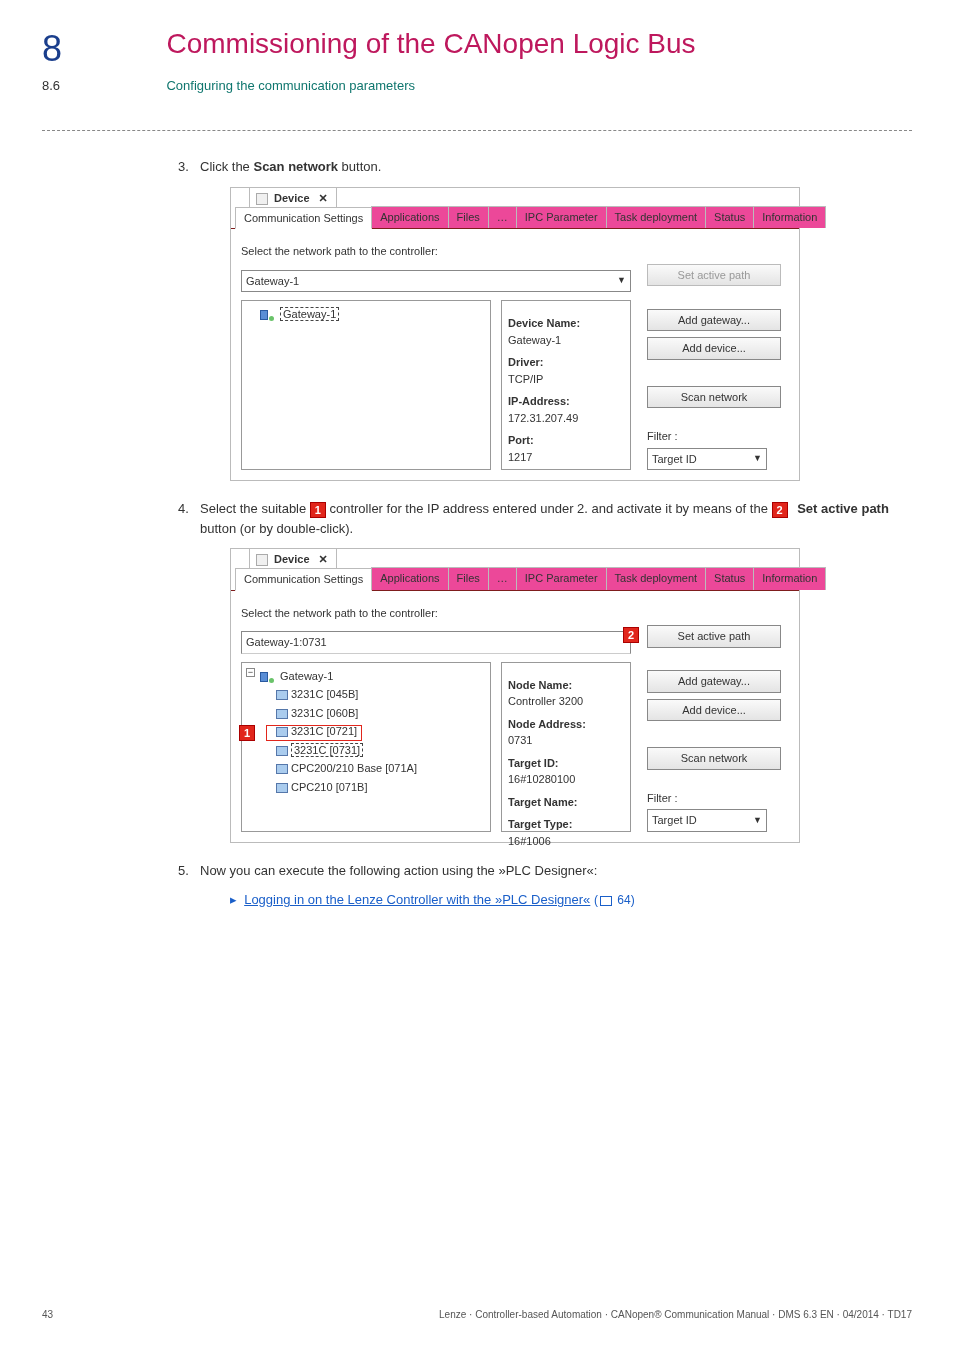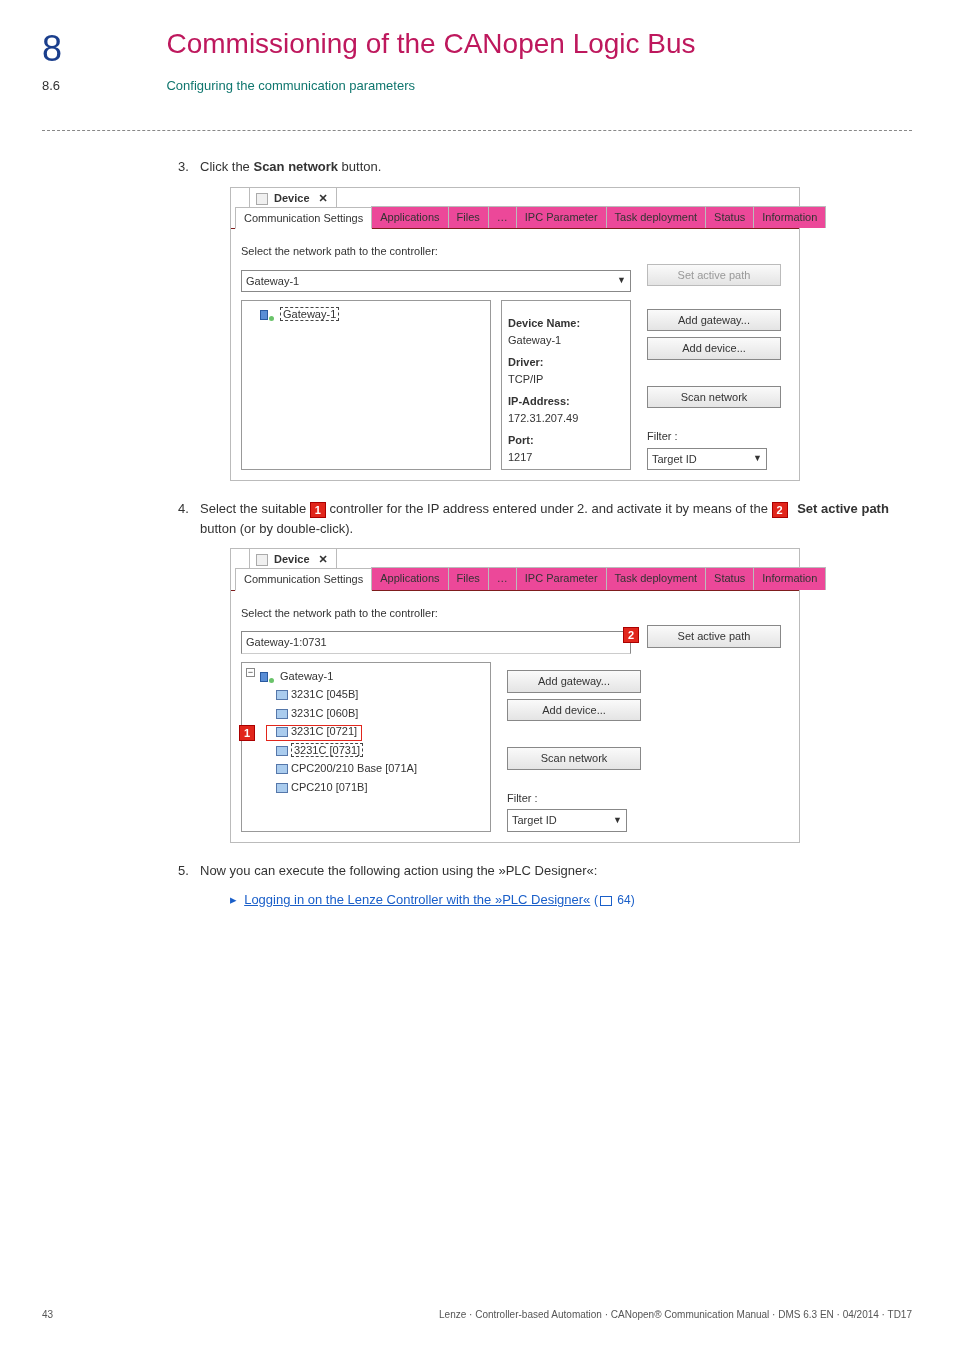--- a/index.html
+++ b/index.html
@@ -417,20 +417,31 @@
           <div class="tree-node child"><span class="tree-icon"></span><span>3231C [060B]</span></div>
           <div class="tree-node child"><span class="tree-icon"></span><span>3231C [0721]</span></div>
           <div class="tree-node child selected" style="position:relative;">
             <span class="tree-icon"></span><span class="txt">3231C [0731]</span>
           </div>
           <div class="tree-node child"><span class="tree-icon"></span><span>CPC200/210 Base  [071A]</span></div>
           <div class="tree-node child"><span class="tree-icon"></span><span>CPC210 [071B]</span></div>
           <div class="sel-box" style="left:24px; top:62px; width:96px; height:16px;"></div>
         </div>
         <span class="callout-box" style="position:absolute; left:-2px; top:63px;">1</span>
+        <div class="info-panel">
+          <div class="kv-label">Node Name:</div>
+          <div>Controller 3200</div>
+          <div class="kv-label">Node Address:</div>
+          <div>0731</div>
+          <div class="kv-label">Target ID:</div>
+          <div>16#10280100</div>
+          <div class="kv-label">Target Name:</div>
+          <div class="kv-label">Target Type:</div>
+          <div>16#1006</div>
+        </div>
         <div class="right-col">
           <div class="btn">Add gateway...</div>
           <div class="btn">Add device...</div>
           <div style="height:20px;"></div>
           <div class="btn">Scan network</div>
           <div class="filter-label">Filter :</div>
           <div class="sc-select" style="width:120px;">
             <span>Target ID</span>
             <span class="arrow">▼</span>
           </div>

